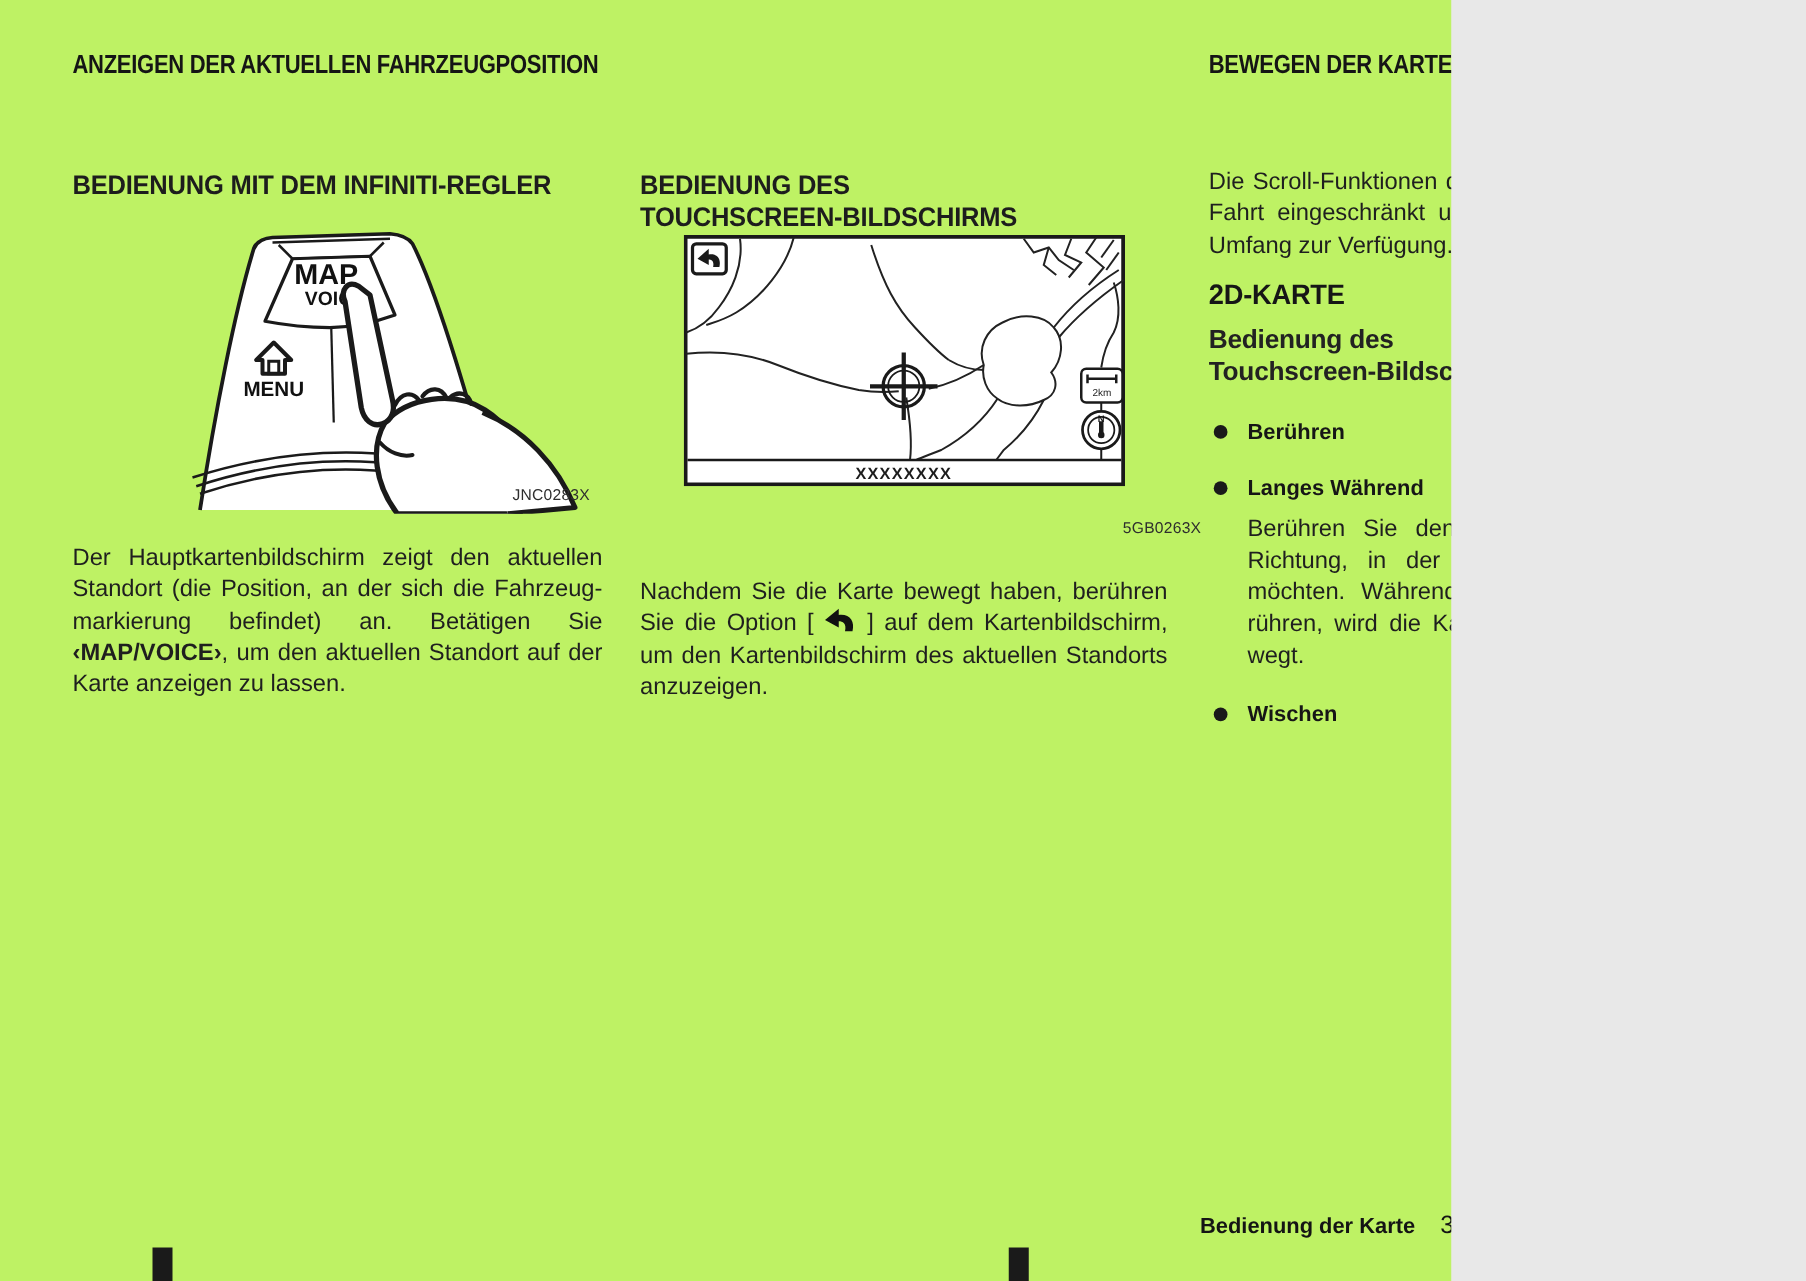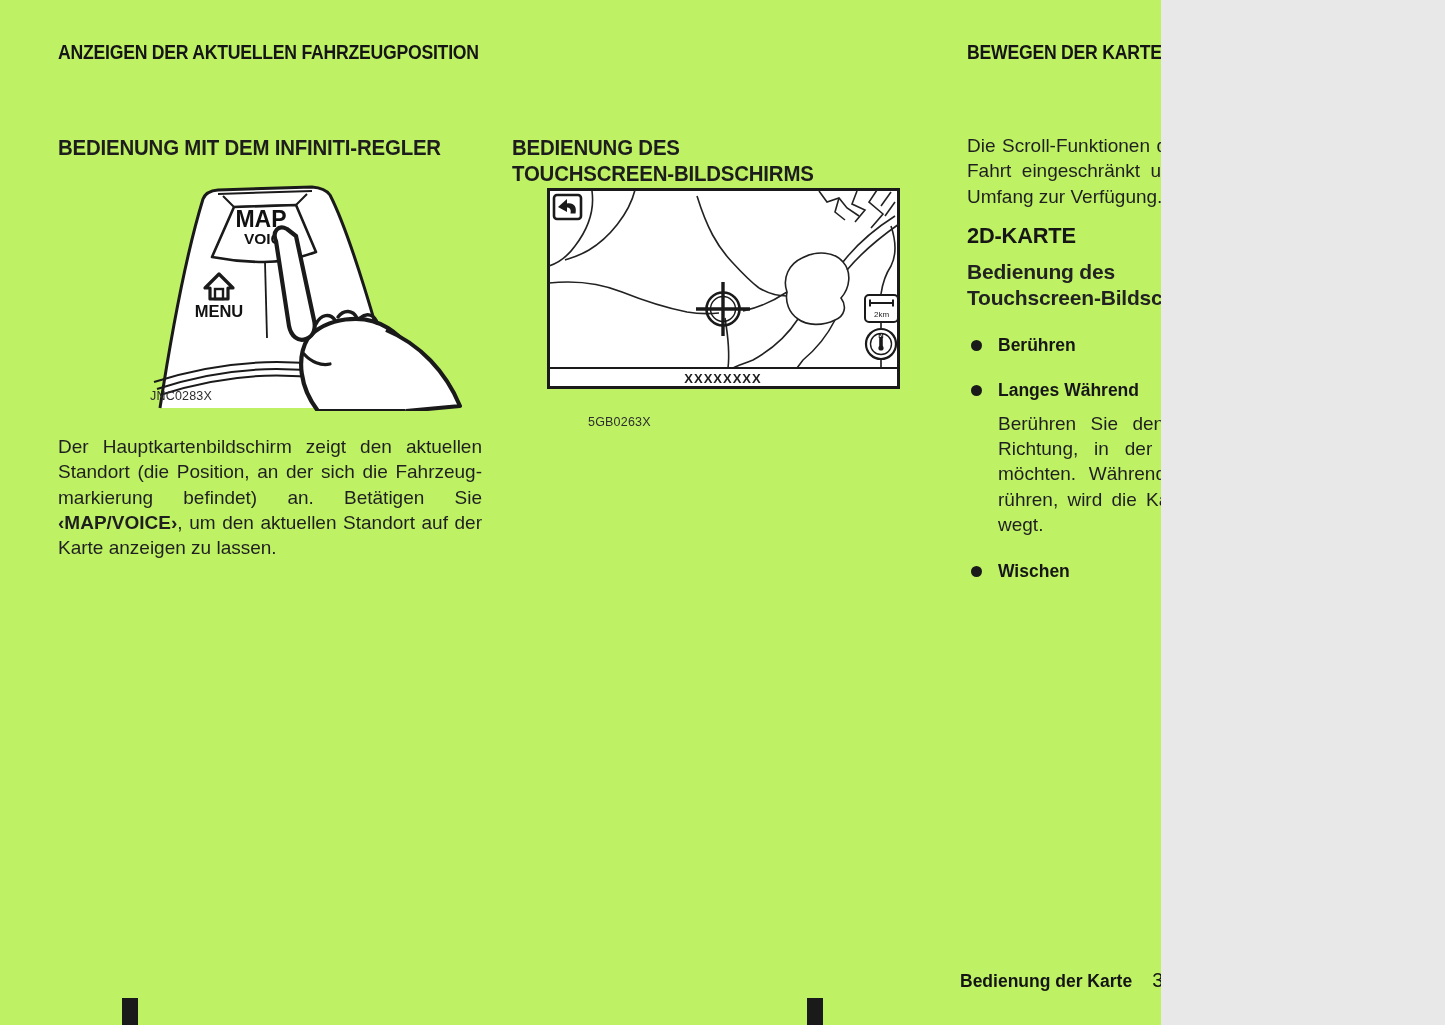--- a/index.html
+++ b/index.html
@@ -14,21 +14,21 @@
     transform:scaleX(0.84);transform-origin:left top;white-space:nowrap;
   }
   .sec-heading{
     font-size:21.5px;font-weight:700;letter-spacing:-0.2px;color:#1d1d1d;
     transform:scaleX(0.95);transform-origin:left top;white-space:nowrap;line-height:26px;
   }
   .body-text{
     font-size:19px;line-height:25.3px;text-align:justify;color:#1f1f1f;
     hyphens:manual;-webkit-hyphens:manual;margin:0;
   }
-  .caption{font-size:12.5px;color:#2e2e2e;text-align:left;letter-spacing:0.2px;}
+  .caption{font-size:12.5px;color:#2e2e2e;text-align:right;letter-spacing:0.2px;}
   .col-right{width:424px;}
   .col-right p{margin:0 0 9px 0;}
   .h2d{
     font-size:22.5px;font-weight:700;color:#161616;margin:14px 0 10px 0;
     letter-spacing:-0.2px;transform:scaleX(0.97);transform-origin:left top;white-space:nowrap;
   }
   .h3d{
     font-size:21px;font-weight:700;color:#222;line-height:26px;margin:0 0 13px 0;
     letter-spacing:-0.2px;white-space:nowrap;
   }
@@ -146,22 +146,27 @@
       <circle cx="334" cy="156" r="15" fill="#fff" stroke="#1a1a1a" stroke-width="2.2"></circle>
       <circle cx="334" cy="156" r="10.5" fill="none" stroke="#1a1a1a" stroke-width="1.4"></circle>
       <text x="334" y="149.5" font-size="7.5" font-weight="bold" text-anchor="middle" fill="#111">N</text>
       <path d="M 334,149 L 334,162" stroke="#1a1a1a" stroke-width="3.6"></path>
       <circle cx="334" cy="160" r="2.6" fill="#1a1a1a"></circle>
     </g>
 
     <path d="M 3,180 L 350,180" stroke="#1a1a1a" stroke-width="2"></path>
     <text x="176" y="195" font-size="13" font-weight="bold" text-anchor="middle" fill="#1c1c1c" letter-spacing="1">XXXXXXXX</text>
   </svg>
-  <div class="abs caption" style="left:588px;top:415px;width:325px;">5GB0263X</div>
-
+  <div class="abs caption" style="left:636px;top:415px;width:325px;">5GB0263X</div>
+
+  <p class="abs body-text" style="left:512px;top:461px;width:422px;">
+    <span>Nachdem Sie die Karte bewegt haben, berühren Sie die Option [</span><svg class="inline-arrow" width="27" height="21" viewBox="0 0 27 21">
+        <path d="M 2,10 L 13,1 L 13,6 C 22,5 26,11 24,19 L 18,19 C 19.5,12.5 16,11 13,11 L 13,16 Z" fill="#111"></path>
+      </svg><span>] auf dem Kartenbildschirm, um den Kartenbildschirm des aktuellen Stand­orts anzuzeigen.</span>
+  </p>
 
   <div class="abs col-right" style="left:967px;top:133px;">
     <p class="body-text">Die Scroll-Funktionen der Karte sind während der Fahrt eingeschränkt und stehen nicht in vol­lem Umfang zur Verfügung.</p>
 
     <div class="h2d">2D-KARTE</div>
 
     <div class="h3d">
       <span>Bedienung des</span><br>
       <span>Touchscreen-Bildschirms</span>
     </div>

